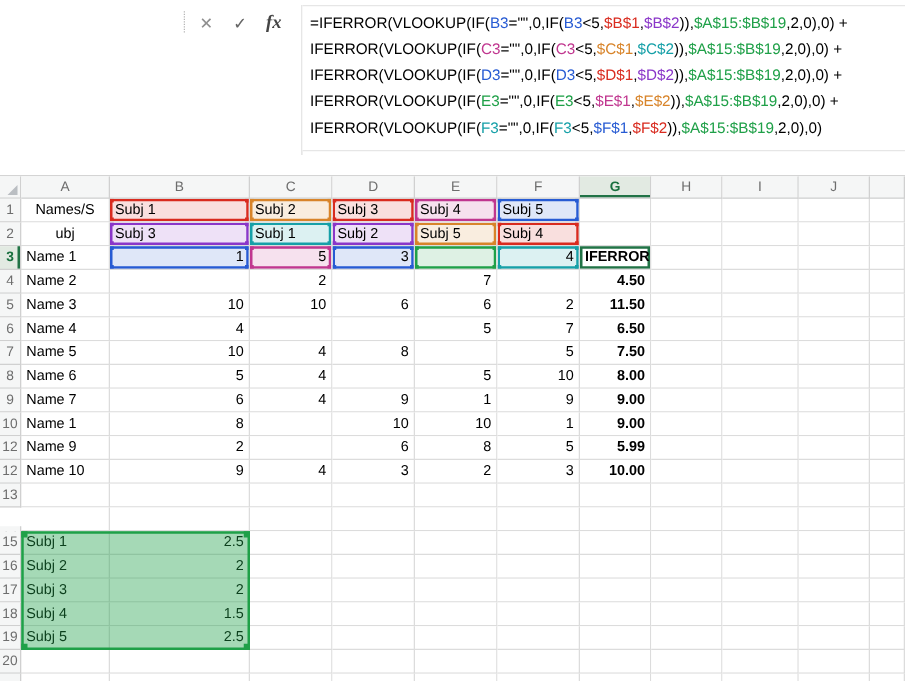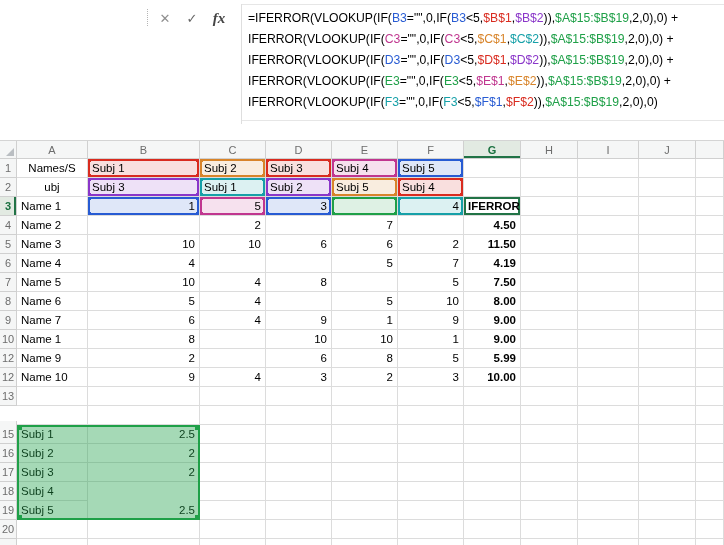--- a/index.html
+++ b/index.html
@@ -136,21 +136,21 @@
       <div class="gcell" style="left: 578px; top: 94px; width: 61px; height: 19px;"></div>
       <div class="gcell" style="left: 639px; top: 94px; width: 57px; height: 19px;"></div>
       <div class="gcell" style="left: 696px; top: 94px; width: 28px; height: 19px;"></div>
       <div class="hdr" style="left: 0px; top: 113px; width: 17px; height: 19px;">6</div>
       <div class="gcell" style="left: 17px; top: 113px; width: 71px; height: 19px;">Name 4</div>
       <div class="gcell right" style="left: 88px; top: 113px; width: 112px; height: 19px;">4</div>
       <div class="gcell" style="left: 200px; top: 113px; width: 66px; height: 19px;"></div>
       <div class="gcell" style="left: 266px; top: 113px; width: 66px; height: 19px;"></div>
       <div class="gcell right" style="left: 332px; top: 113px; width: 66px; height: 19px;">5</div>
       <div class="gcell right" style="left: 398px; top: 113px; width: 66px; height: 19px;">7</div>
-      <div class="gcell right bold" style="left: 464px; top: 113px; width: 57px; height: 19px;">4.19</div>
+      <div class="gcell right bold" style="left: 464px; top: 113px; width: 57px; height: 19px;">6.50</div>
       <div class="gcell" style="left: 521px; top: 113px; width: 57px; height: 19px;"></div>
       <div class="gcell" style="left: 578px; top: 113px; width: 61px; height: 19px;"></div>
       <div class="gcell" style="left: 639px; top: 113px; width: 57px; height: 19px;"></div>
       <div class="gcell" style="left: 696px; top: 113px; width: 28px; height: 19px;"></div>
       <div class="hdr" style="left: 0px; top: 132px; width: 17px; height: 19px;">7</div>
       <div class="gcell" style="left: 17px; top: 132px; width: 71px; height: 19px;">Name 5</div>
       <div class="gcell right" style="left: 88px; top: 132px; width: 112px; height: 19px;">10</div>
       <div class="gcell right" style="left: 200px; top: 132px; width: 66px; height: 19px;">4</div>
       <div class="gcell right" style="left: 266px; top: 132px; width: 66px; height: 19px;">8</div>
       <div class="gcell" style="left: 332px; top: 132px; width: 66px; height: 19px;"></div>
@@ -275,20 +275,21 @@
       <div class="gcell" style="left: 266px; top: 322px; width: 66px; height: 19px;"></div>
       <div class="gcell" style="left: 332px; top: 322px; width: 66px; height: 19px;"></div>
       <div class="gcell" style="left: 398px; top: 322px; width: 66px; height: 19px;"></div>
       <div class="gcell" style="left: 464px; top: 322px; width: 57px; height: 19px;"></div>
       <div class="gcell" style="left: 521px; top: 322px; width: 57px; height: 19px;"></div>
       <div class="gcell" style="left: 578px; top: 322px; width: 61px; height: 19px;"></div>
       <div class="gcell" style="left: 639px; top: 322px; width: 57px; height: 19px;"></div>
       <div class="gcell" style="left: 696px; top: 322px; width: 28px; height: 19px;"></div>
       <div class="hdr" style="left: 0px; top: 341px; width: 17px; height: 19px;">18</div>
       <div class="gcell" style="left: 17px; top: 341px; width: 71px; height: 19px;">Subj 4</div>
+      <div class="gcell right" style="left: 88px; top: 341px; width: 112px; height: 19px;">1.5</div>
       <div class="gcell" style="left: 200px; top: 341px; width: 66px; height: 19px;"></div>
       <div class="gcell" style="left: 266px; top: 341px; width: 66px; height: 19px;"></div>
       <div class="gcell" style="left: 332px; top: 341px; width: 66px; height: 19px;"></div>
       <div class="gcell" style="left: 398px; top: 341px; width: 66px; height: 19px;"></div>
       <div class="gcell" style="left: 464px; top: 341px; width: 57px; height: 19px;"></div>
       <div class="gcell" style="left: 521px; top: 341px; width: 57px; height: 19px;"></div>
       <div class="gcell" style="left: 578px; top: 341px; width: 61px; height: 19px;"></div>
       <div class="gcell" style="left: 639px; top: 341px; width: 57px; height: 19px;"></div>
       <div class="gcell" style="left: 696px; top: 341px; width: 28px; height: 19px;"></div>
       <div class="hdr" style="left: 0px; top: 360px; width: 17px; height: 19px;">19</div>

